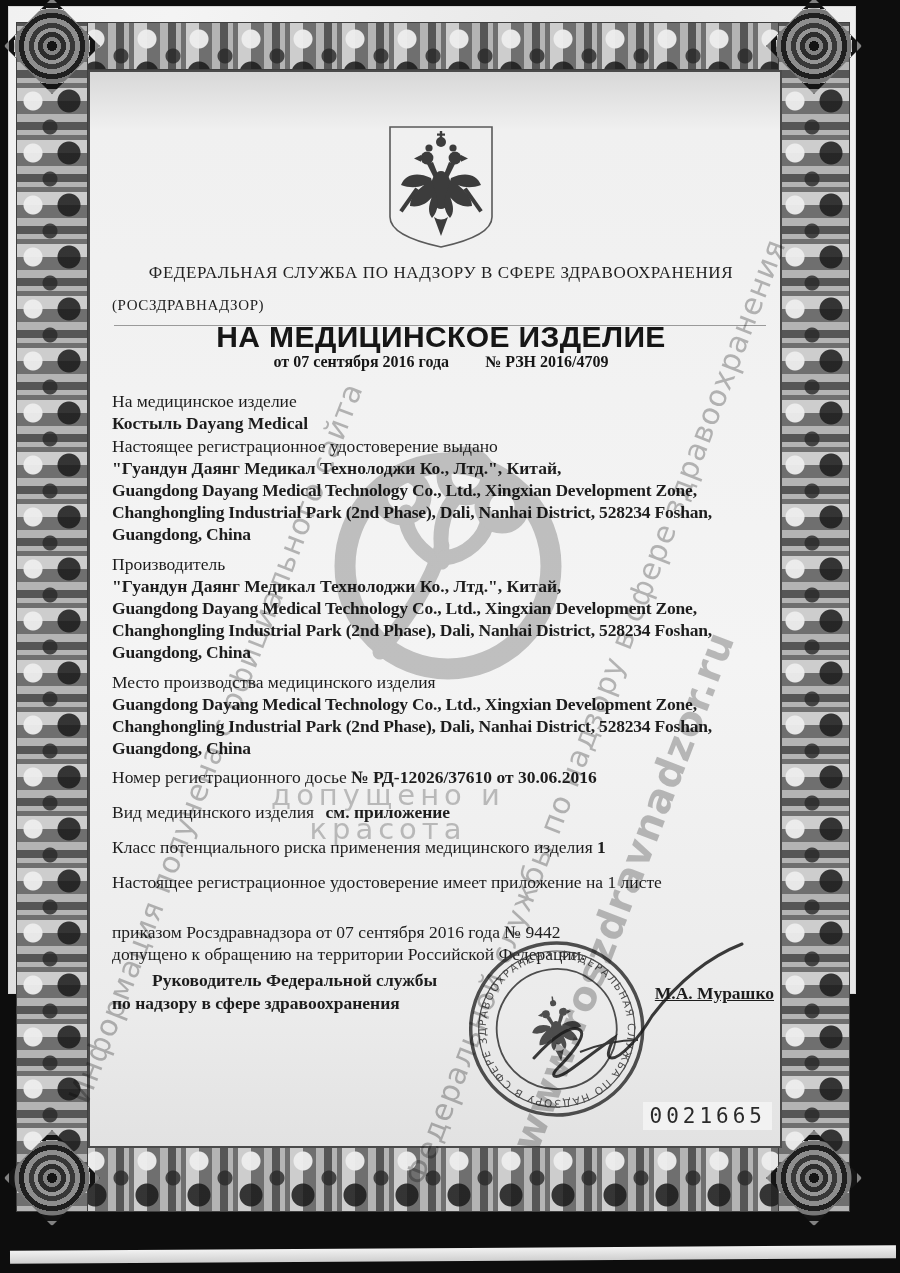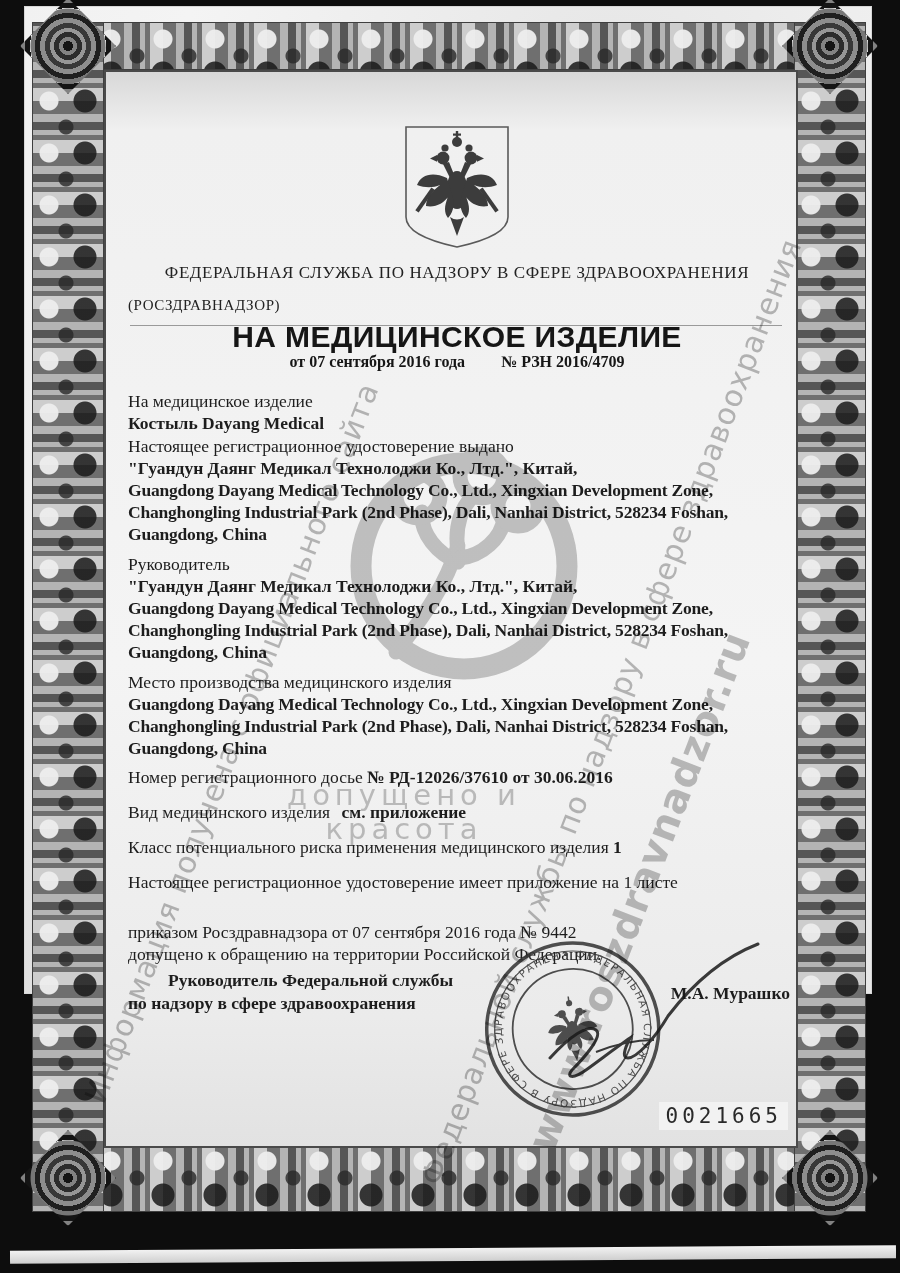--- a/index.html
+++ b/index.html
@@ -3,21 +3,21 @@
 <meta charset="utf-8">
 <style>
   html,body{margin:0;padding:0;}
   body{
     width:900px;height:1273px;position:relative;overflow:hidden;
     background:#0d0d0d;
     font-family:"Liberation Serif", serif;
   }
   
   .page{
-    position:absolute;left:24px;top:6px;width:848px;height:988px;
+    position:absolute;left:8px;top:6px;width:848px;height:988px;
     background:
       radial-gradient(circle at 70% 8%, #e6e6e6, #f4f4f4 40%, #ededed 75%, #e0e0e0);
     box-shadow:0 0 0 1px #d7d7d7 inset;
   }
   .below-strip{
     position:absolute;left:10px;right:4px;top:1248px;height:13px;
     background:linear-gradient(#f2f2f2,#cfcfcf);
     transform:rotate(-0.35deg);
   }
   
@@ -67,21 +67,21 @@
   .b{font-weight:bold;}
   .en{letter-spacing:-0.2px;}
   .agency{ text-align:center;font-size:17px;line-height:21px;letter-spacing:.6px;margin-top:10px;color:#222;}
   .agency2{text-align:left;font-size:15px;line-height:21px;letter-spacing:.6px;margin-top:10px;color:#222;}
   .rule{margin:9px 4px 0 2px;border-top:1.6px solid #9a9a9a;height:0;}
   .title{ text-align:center;font-family:"Liberation Sans",sans-serif;font-weight:bold;
           font-size:30px;line-height:36px;letter-spacing:.4px;margin-top:5px;color:#161616;}
   .daterow{display:flex;justify-content:center;gap:36px;font-weight:bold;font-size:16px;line-height:26px;margin-top:3px;color:#161616;}
   .emblem{display:block;margin:50px auto 0;}
   .signer{position:relative;margin-top:4px;}
-  .signer-name{position:absolute;right:-4px;top:13px;font-weight:bold;}
+  .signer-name{position:absolute;right:-4px;top:13px;font-weight:bold;text-decoration:underline;}
   .serial{
     position:absolute;right:8px;top:1030px;z-index:2;
     font-family:"DejaVu Sans Mono",monospace;font-size:21px;letter-spacing:4px;color:#2a2a2a;
     background:rgba(248,248,248,.7);padding:2px 6px;text-align:right;
   }
   
   .wm-layer{position:absolute;left:0;top:0;width:848px;height:1228px;z-index:3;pointer-events:none;mix-blend-mode:multiply;}
   .wm-diag{position:absolute;transform-origin:left center;transform:rotate(-69deg);
     font-family:"DejaVu Sans",sans-serif;color:rgba(125,125,125,.52);font-size:30px;letter-spacing:1px;white-space:nowrap;}
   .wm-url{font-size:40px;font-weight:bold;color:rgba(130,130,130,.5);}
@@ -148,21 +148,21 @@
 
       <div style="margin-top:17px;">На медицинское изделие</div>
       <div class="b">Костыль Dayang Medical</div>
 
       <div style="margin-top:1px;">Настоящее регистрационное удостоверение выдано</div>
       <div class="b">"Гуандун Даянг Медикал Технолоджи Ко., Лтд.", Китай,</div>
       <div class="b en">Guangdong Dayang Medical Technology Co., Ltd., Xingxian Development Zone,</div>
       <div class="b en">Changhongling Industrial Park (2nd Phase), Dali, Nanhai District, 528234 Foshan,</div>
       <div class="b en">Guangdong, China</div>
 
-      <div style="margin-top:8px;">Руководитель</div>
+      <div style="margin-top:8px;">Производитель</div>
       <div class="b">"Гуандун Даянг Медикал Технолоджи Ко., Лтд.", Китай,</div>
       <div class="b en">Guangdong Dayang Medical Technology Co., Ltd., Xingxian Development Zone,</div>
       <div class="b en">Changhongling Industrial Park (2nd Phase), Dali, Nanhai District, 528234 Foshan,</div>
       <div class="b en">Guangdong, China</div>
 
       <div style="margin-top:8px;">Место производства медицинского изделия</div>
       <div class="b en">Guangdong Dayang Medical Technology Co., Ltd., Xingxian Development Zone,</div>
       <div class="b en">Changhongling Industrial Park (2nd Phase), Dali, Nanhai District, 528234 Foshan,</div>
       <div class="b en">Guangdong, China</div>
 

